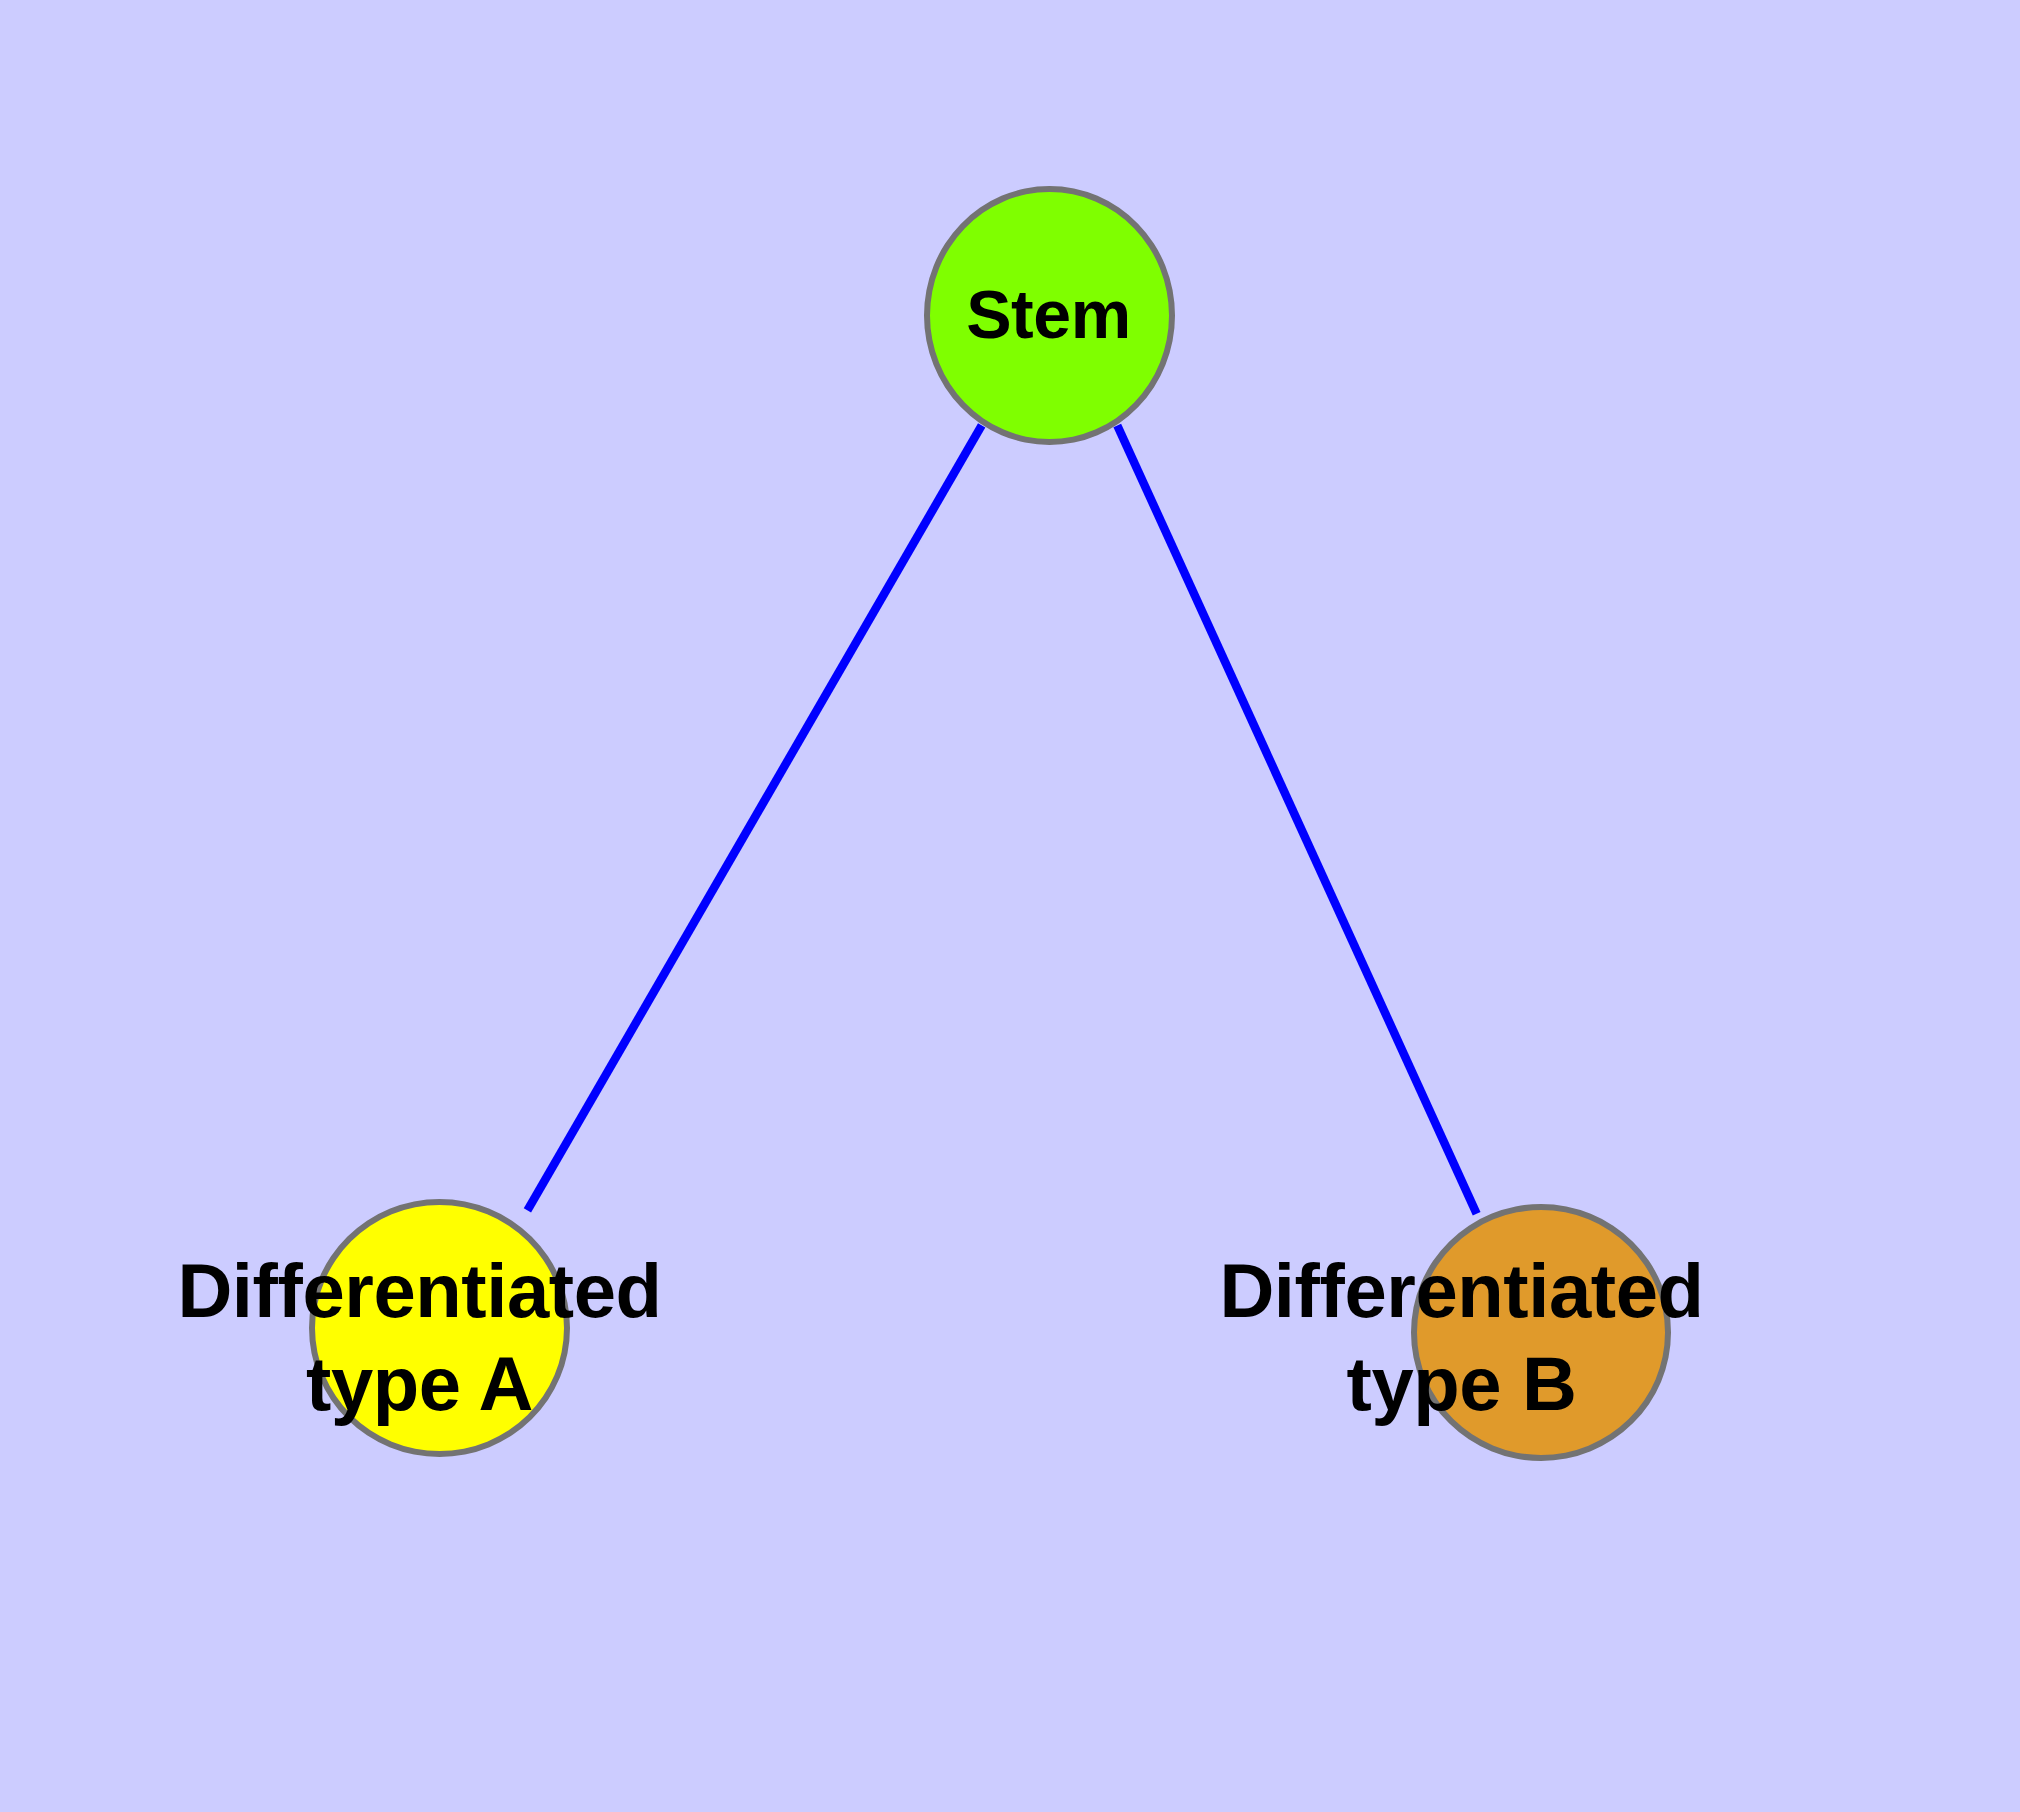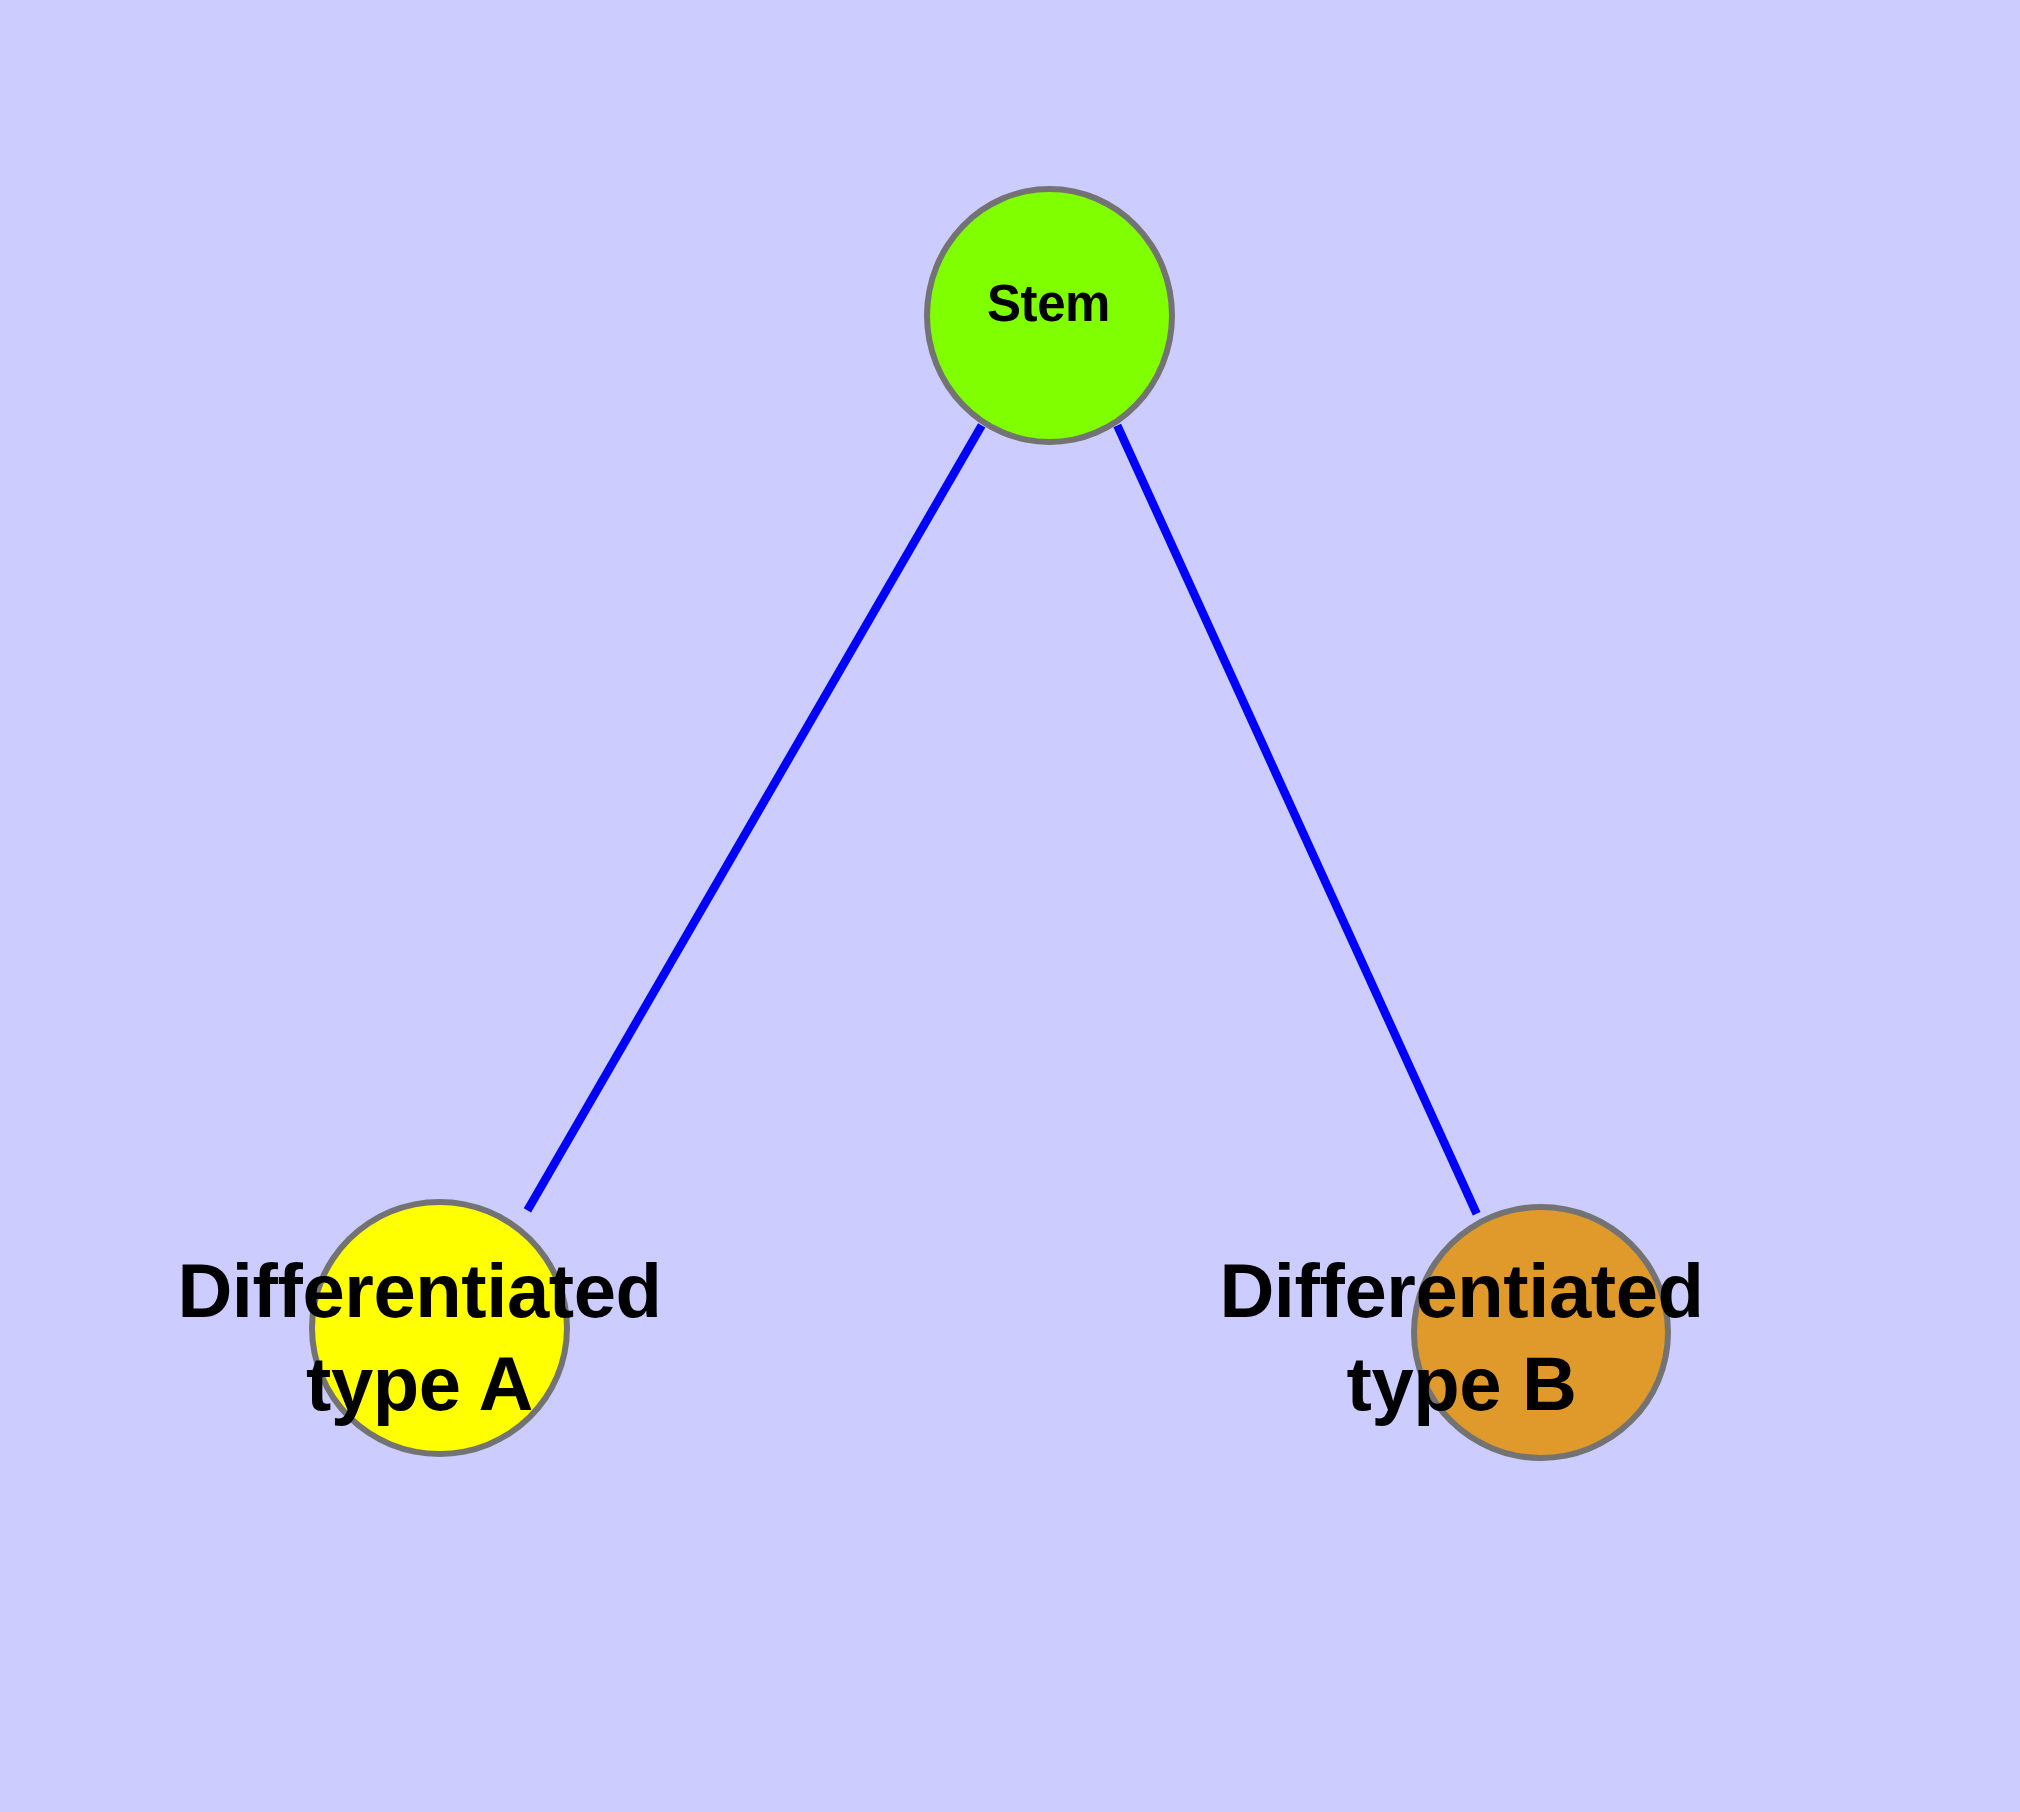--- a/index.html
+++ b/index.html
@@ -44,21 +44,21 @@
     left: 924px;
     top: 186px;
     width: 251px;
     height: 259px;
     background: #7fff00;
   }
   #label-stem {
     left: 794px;
     top: 273px;
     width: 509px;
-    font-size: 51px;
+    font-size: 68px;
   }
   
   #node-a {
     left: 309px;
     top: 1199px;
     width: 261px;
     height: 258px;
     background: #ffff00;
   }
   #label-a {

